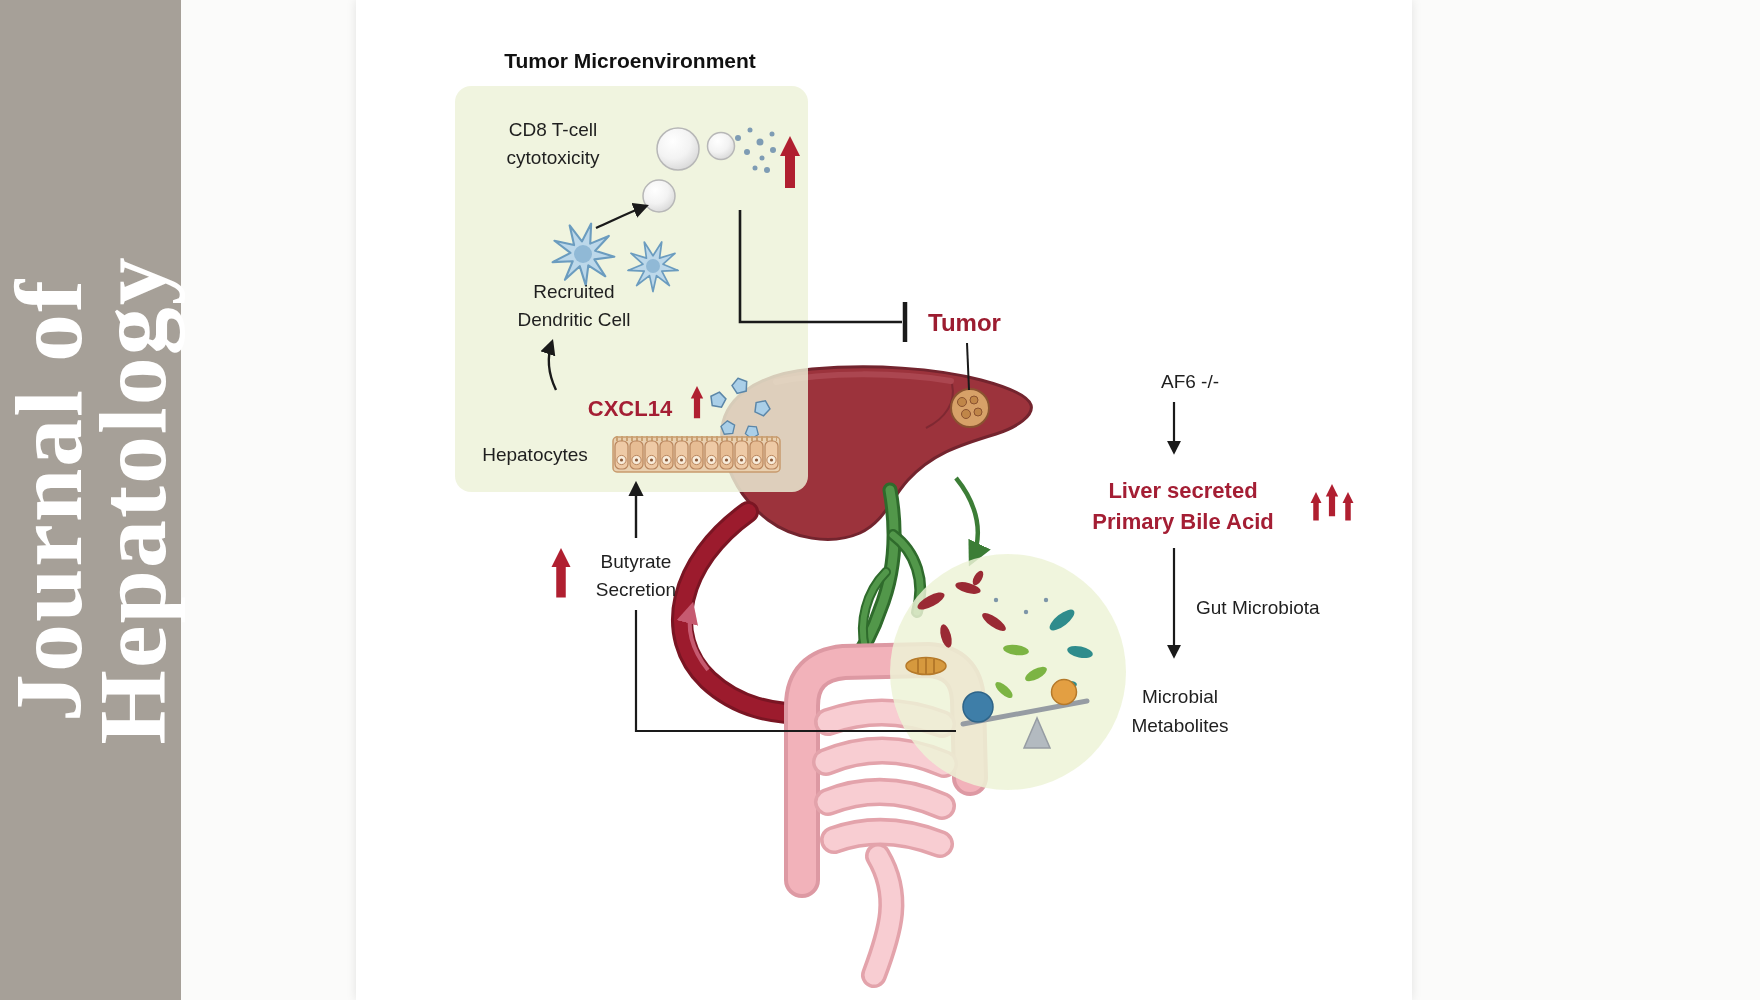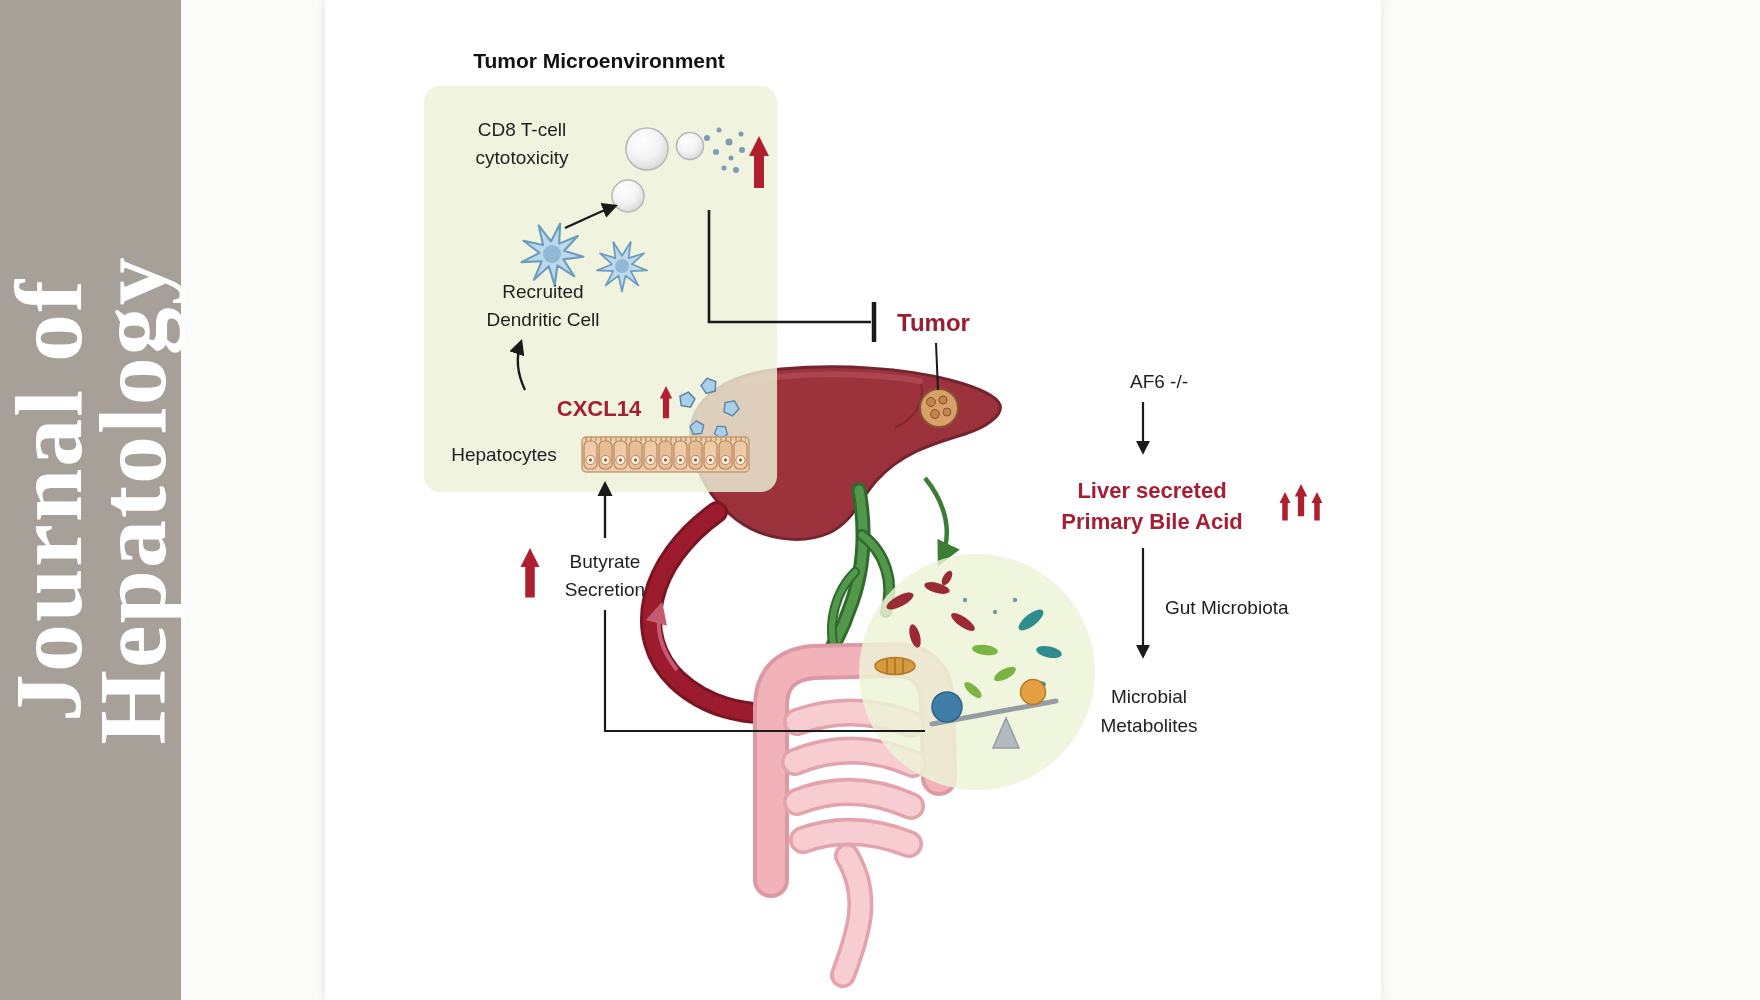--- a/index.html
+++ b/index.html
@@ -12,21 +12,21 @@
     background:#a6a098;
   }
   .journal-band .band-text{
     position:absolute;top:50%;left:50%;
     transform:translate(-50%,-50%) rotate(-90deg);
     white-space:nowrap;text-align:center;
     font-family:"Liberation Serif",serif;font-weight:bold;
     font-size:96px;line-height:0.88;color:#ffffff;letter-spacing:2px;
   }
   .page-panel{
-    position:absolute;left:325px;top:0;width:1056px;height:1000px;
+    position:absolute;left:356px;top:0;width:1056px;height:1000px;
     background:#ffffff;box-shadow:0 0 10px rgba(0,0,0,0.10);
   }
   svg{position:absolute;left:0;top:0;}
   svg text{font-family:"Liberation Sans",sans-serif;fill:#1f1f1f;}
   .t19{font-size:19px;}
   .t21b{font-size:21px;font-weight:bold;fill:#111;}
   .t24rb{font-size:24px;font-weight:bold;fill:#9c1c30;}
   .t22rb{font-size:22px;font-weight:bold;fill:#a41e34;}
   .tredb{font-size:22px;font-weight:bold;fill:#a41e34;}
 </style>

